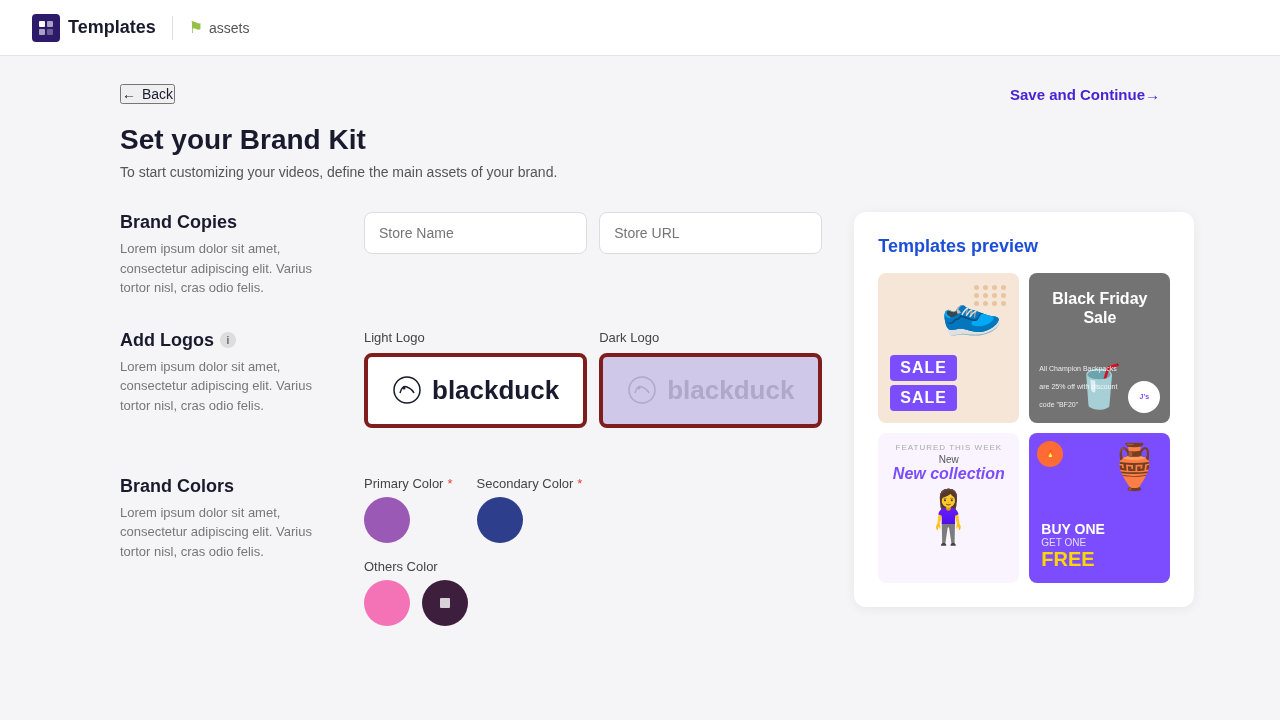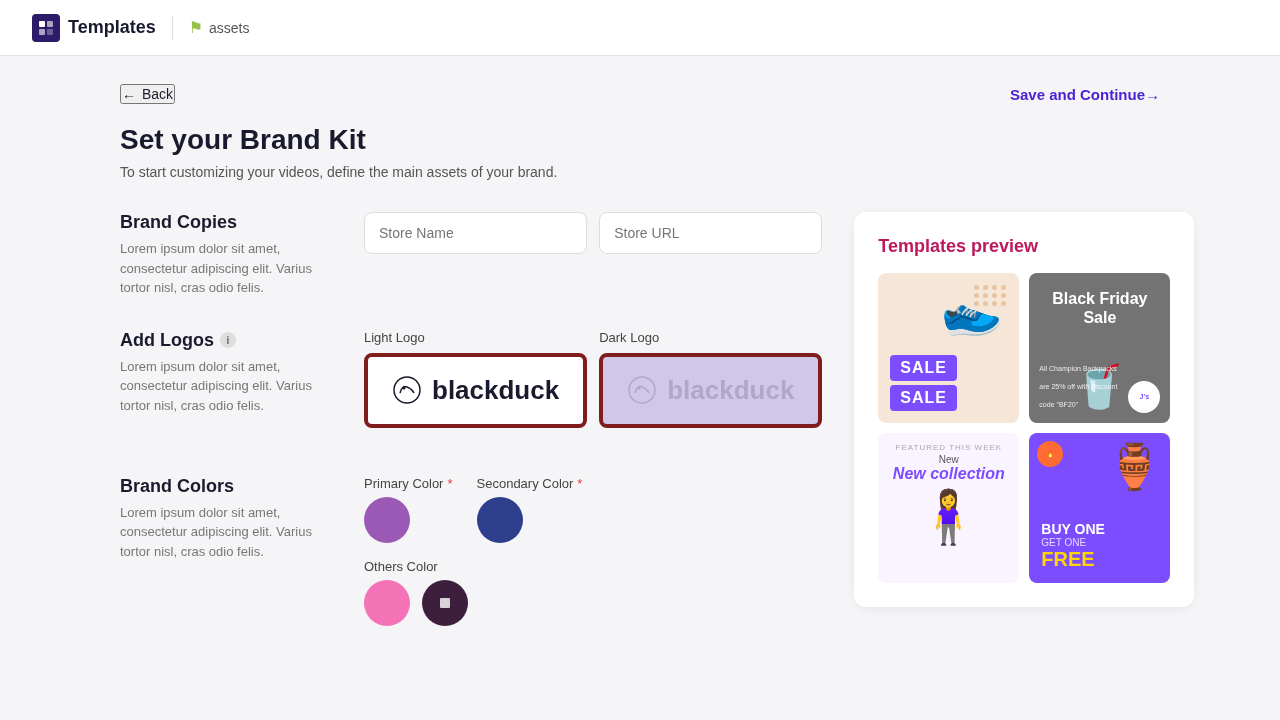--- a/index.html
+++ b/index.html
@@ -238,21 +238,21 @@
     
     .templates-panel {
       background: white;
       border-radius: 12px;
       padding: 24px;
       box-shadow: 0 2px 12px rgba(0,0,0,0.06);
     }
     .templates-title {
       font-size: 18px;
       font-weight: 700;
-      color: #be185d;
+      color: #1d4ed8;
       margin-bottom: 16px;
     }
     .templates-grid {
       display: grid;
       grid-template-columns: 1fr 1fr;
       gap: 10px;
     }
     .template-card {
       border-radius: 8px;
       overflow: hidden;

